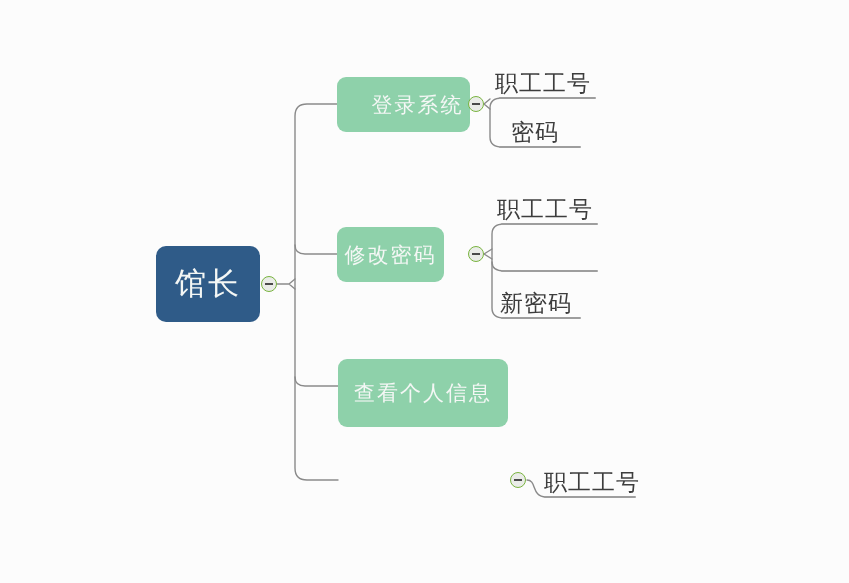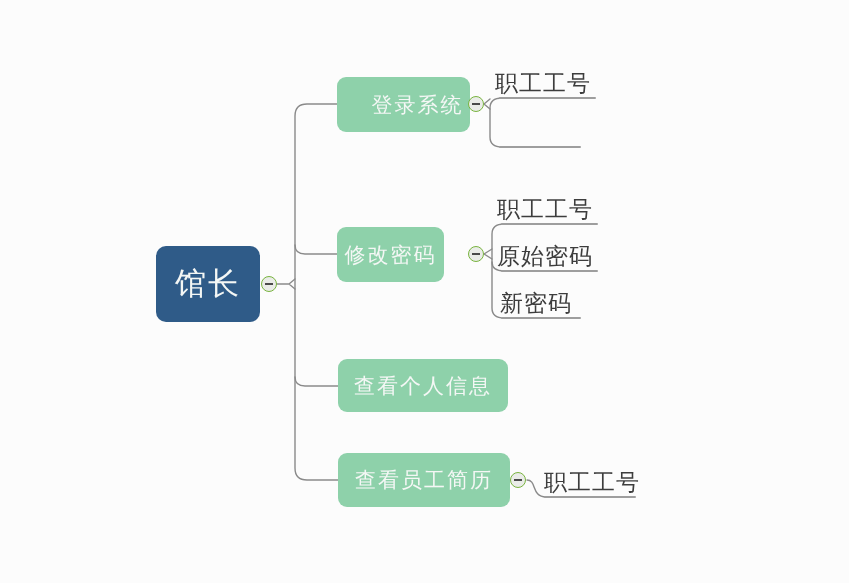--- a/index.html
+++ b/index.html
@@ -13,21 +13,21 @@
   .links{position:absolute;left:0;top:0;width:849px;height:583px;}
   .links path.conn{fill:none;stroke:var(--line);stroke-width:1.4;stroke-linecap:round;}
   .links path.uline{fill:none;stroke:var(--underline);stroke-width:2;stroke-linecap:round;}
   .node{position:absolute;display:flex;align-items:center;justify-content:center;
         color:var(--node-text);letter-spacing:2px;cursor:default;box-sizing:border-box;}
   .node-root{left:156px;top:246px;width:104px;height:76px;background:var(--root-bg);
         border-radius:10px;font-size:31px;}
   .node-branch{background:var(--branch-bg);border-radius:9px;font-size:21px;}
   .node-b1{left:337px;top:77px;width:133px;height:55px;padding-left:28px;}
   .node-b2{left:337px;top:227px;width:107px;height:55px;}
-  .node-b3{left:338px;top:359px;width:170px;height:53px;}
+  .node-b3{left:338px;top:359px;width:170px;height:68px;}
   .node-b4{left:338px;top:453px;width:172px;height:54px;}
   .leaf{position:absolute;height:26px;line-height:26px;text-align:center;
         color:var(--leaf-text);font-size:23px;letter-spacing:1px;white-space:nowrap;}
   .leaf-b1c1{left:490px;top:70px;width:106px;}
   .leaf-b1c2{left:490px;top:119px;width:90px;}
   .leaf-b2c1{left:492px;top:196px;width:106px;}
   .leaf-b2c2{left:492px;top:243px;width:106px;}
   .leaf-b2c3{left:492px;top:290px;width:88px;}
   .leaf-b4c1{left:544px;top:469px;width:91px;}
   .toggle{position:absolute;width:16px;height:16px;border-radius:50%;
@@ -79,24 +79,23 @@
     <span class="bar"></span>
   </div>
 
   <div class="node node-branch node-b2">修改密码</div>
   <div class="toggle tg-b2">
     <span class="bar"></span>
   </div>
 
   <div class="node node-branch node-b3">查看个人信息</div>
 
-  <div class="node node-branch node-b4">查看员工简历</div>
   <div class="toggle tg-b4">
     <span class="bar"></span>
   </div>
 
   <div class="leaf leaf-b1c1">职工工号</div>
+  <div class="leaf leaf-b1c2">密码</div>
   <div class="leaf leaf-b2c1">职工工号</div>
-  <div class="leaf leaf-b2c2">原始密码</div>
   <div class="leaf leaf-b2c3">新密码</div>
   <div class="leaf leaf-b4c1">职工工号</div>
 
 </div>
 
 </body></html>

